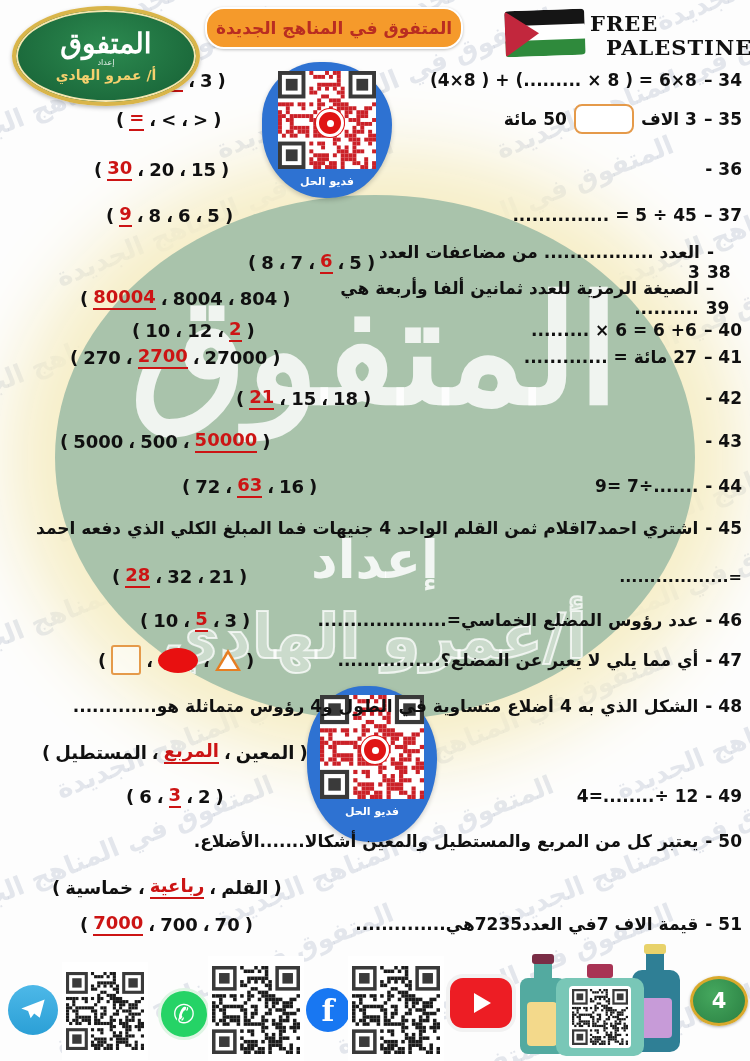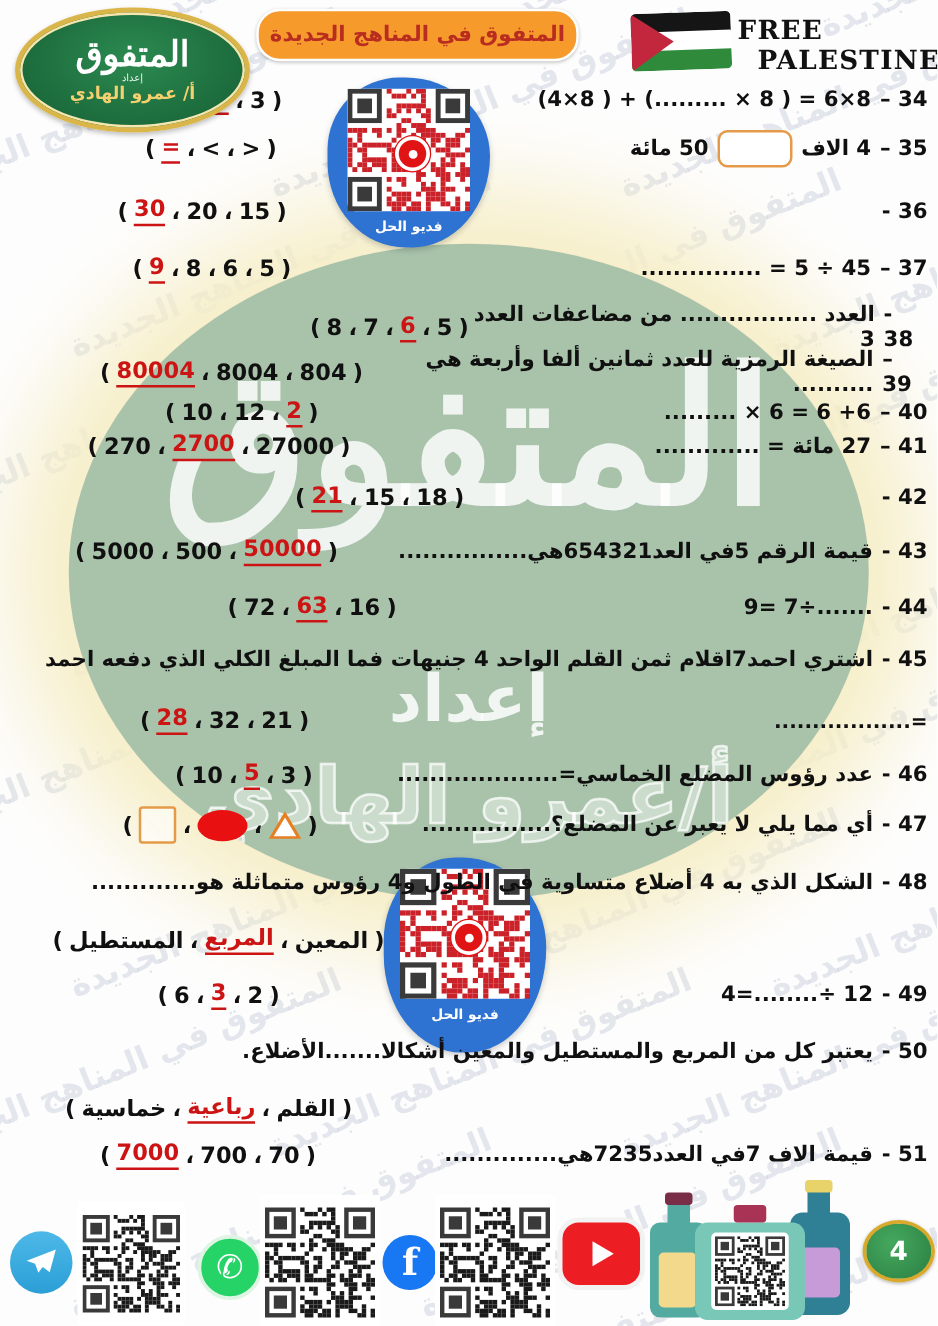--- a/index.html
+++ b/index.html
@@ -643,21 +643,21 @@
           <span class="osep">،</span>
           <span class="opt correct">2</span>
           <span class="osep">،</span>
           <span class="opt">3</span>
           <span class="paren">)</span>
         </div>
       </div>
       <div class="q-row" style="top: 103px; left: 116px; right: 8px;">
         <div class="q-content">
           <span class="q-num">– 35</span>
-          <span class="q-text">4 الاف</span>
+          <span class="q-text">3 الاف</span>
           <div class="answer-box"></div>
           <span class="q-text">50 مائة</span>
         </div>
         <div class="opts">
           <span class="paren">(</span>
           <span class="opt correct">=</span>
           <span class="osep">،</span>
           <span class="opt">&lt;</span>
           <span class="osep">،</span>
           <span class="opt">&gt;</span>
@@ -767,21 +767,20 @@
           <span class="osep">،</span>
           <span class="opt">15</span>
           <span class="osep">،</span>
           <span class="opt">18</span>
           <span class="paren">)</span>
         </div>
       </div>
       <div class="q-row" style="top: 425px; left: 60px; right: 8px;">
         <div class="q-content">
           <span class="q-num">- 43</span>
-          <span class="q-text">قيمة الرقم 5في العد654321هي................</span>
         </div>
         <div class="opts">
           <span class="paren">(</span>
           <span class="opt">5000</span>
           <span class="osep">،</span>
           <span class="opt">500</span>
           <span class="osep">،</span>
           <span class="opt correct">50000</span>
           <span class="paren">)</span>
         </div>

